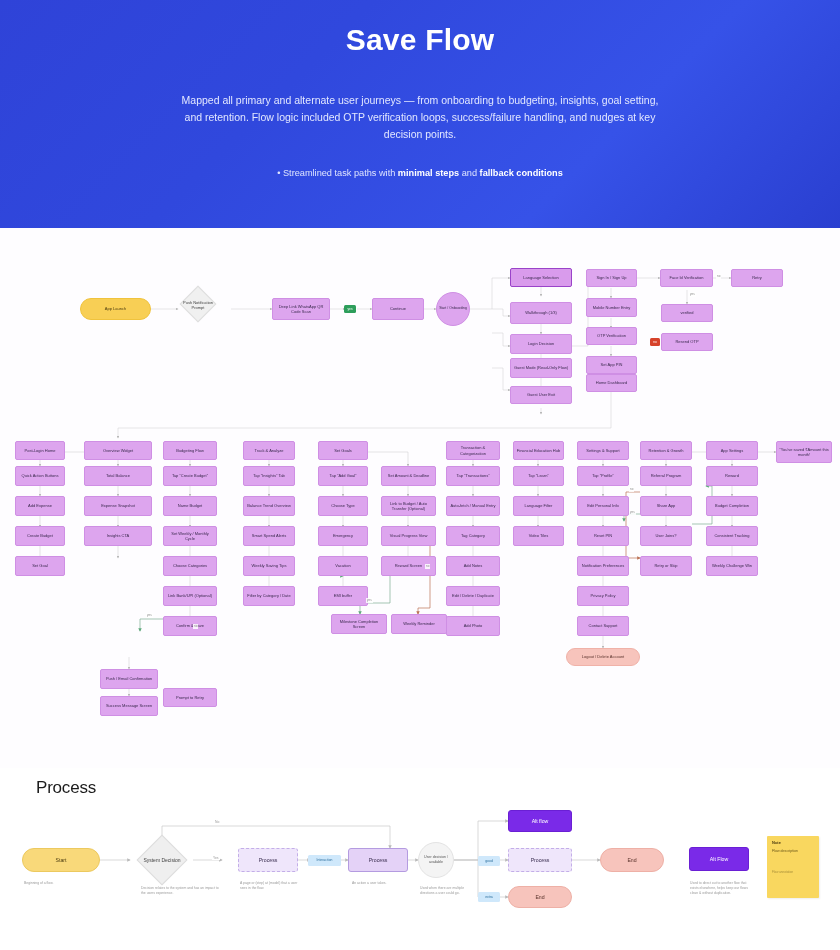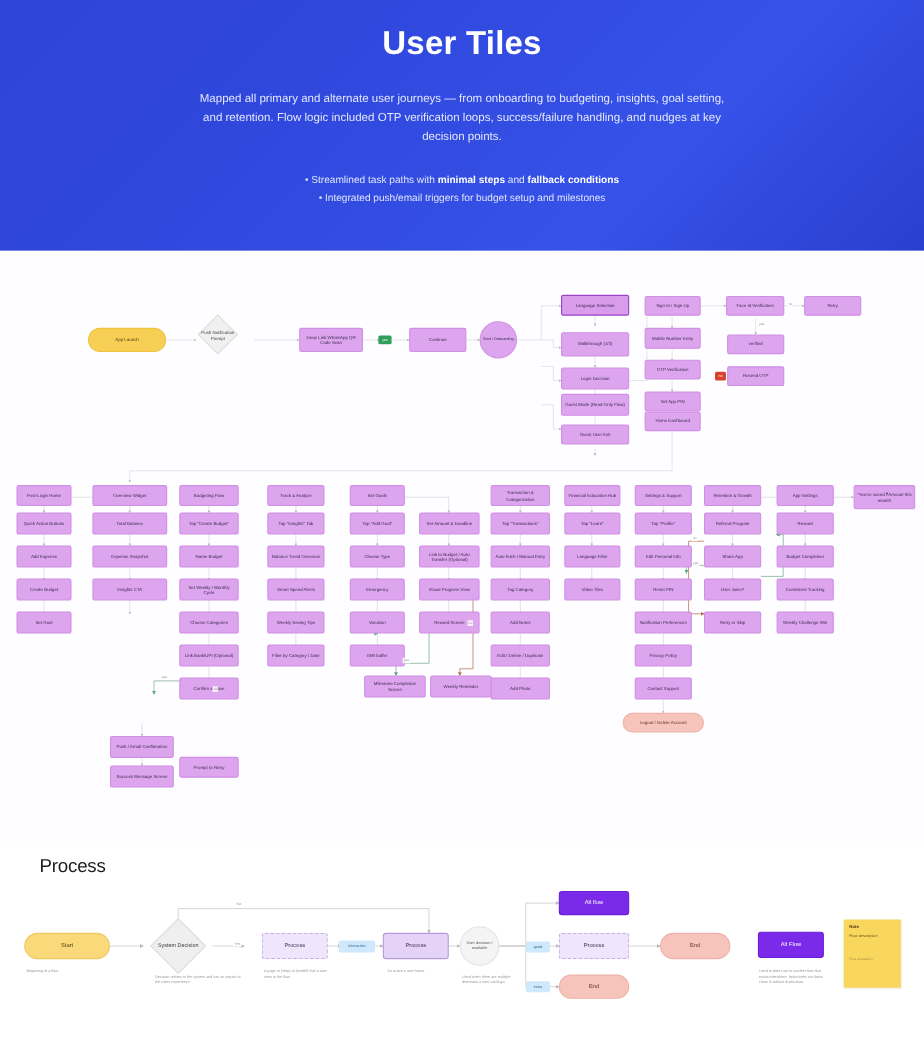--- a/index.html
+++ b/index.html
@@ -30,21 +30,21 @@
   }
   .hero-title {
     font-size: 30px;
     font-weight: bold;
     letter-spacing: .2px;
     line-height: 40px;
     margin-top: 6px;
   }
   .hero-sub {
     width: 490px;
-    margin: 22px auto 0 auto;
+    margin: 32px auto 0 auto;
     font-size: 10.5px;
     line-height: 17px;
     color: #e2e7ff;
   }
   .hero-bullets {
     margin-top: 22px;
     font-size: 9.2px;
     line-height: 16.5px;
     color: #dfe5ff;
   }
@@ -240,27 +240,26 @@
     background: #fff;
     padding: 0 1px;
   }
 </style>
 </head>
 <body>
 
 <div id="page">
 
   <div class="hero">
-    <div class="hero-title">User Tiles</div>
+    <div class="hero-title">Save Flow</div>
     <div class="hero-sub">Mapped all primary and alternate user journeys — from onboarding to budgeting, insights, goal setting, and retention. Flow logic included OTP verification loops, success/failure handling, and nudges at key decision points.</div>
     <div class="hero-bullets">
       <div>
         <span>• Streamlined task paths with </span><b>minimal steps</b><span> and </span><b>fallback conditions</b>
       </div>
-      <div>• Integrated push/email triggers for budget setup and milestones</div>
     </div>
   </div>
 
   <div class="canvas">
 
     <svg class="wires" viewBox="0 0 840 540">
       <defs>
         <marker id="ar" markerWidth="5" markerHeight="5" refX="4" refY="2.5" orient="auto">
           <path d="M0,0 L5,2.5 L0,5 z" fill="#b9b9b9"></path>
         </marker>

